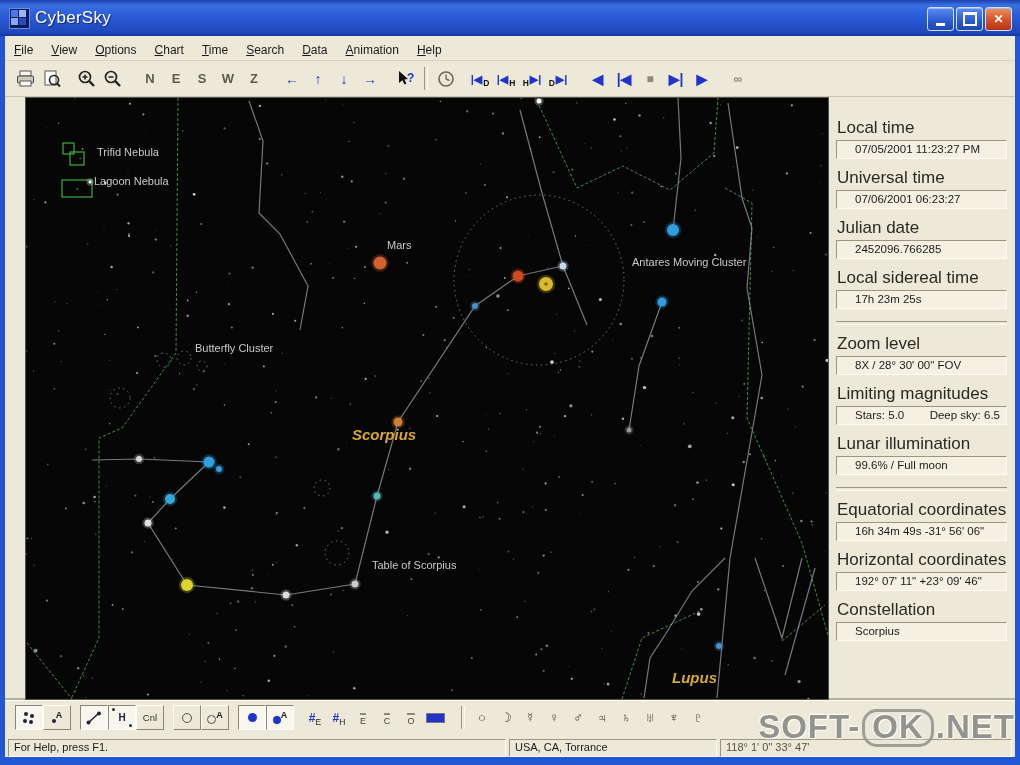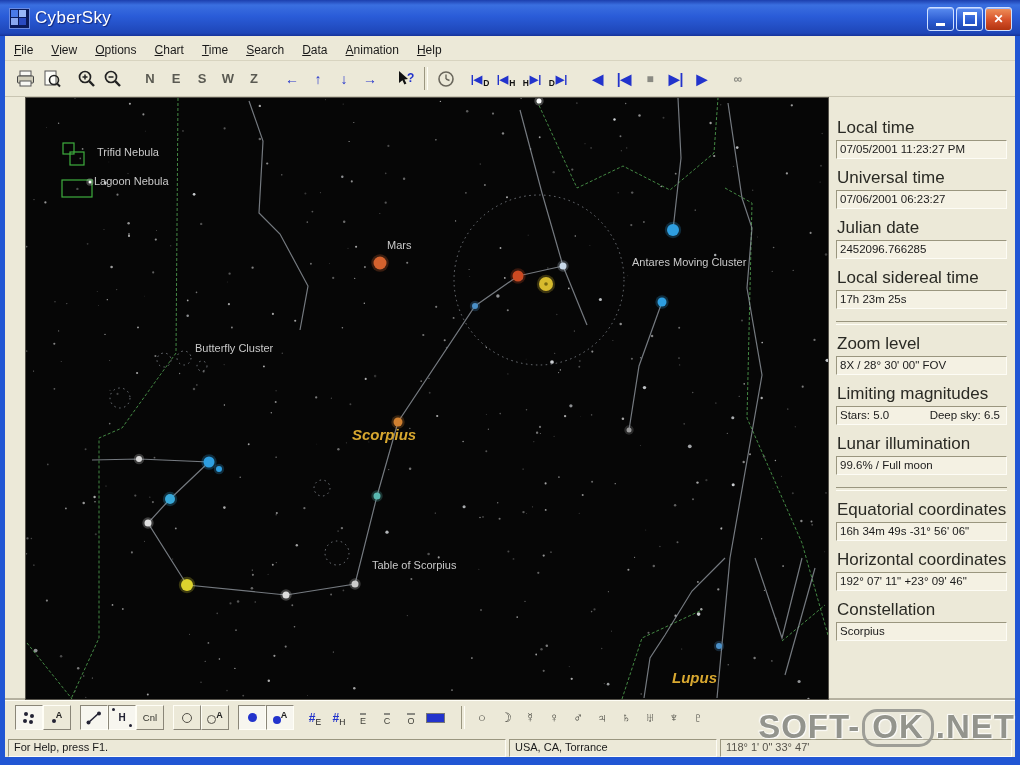--- a/index.html
+++ b/index.html
@@ -36,21 +36,21 @@
   .arrow{color:#2233cc;font-weight:bold;font-size:14px;}
   .grey{color:#8a8a82;font-weight:bold;font-size:12px;}
   .bpart{color:#2233cc;font-weight:bold;font-size:11px;line-height:10px;}
   .spart{color:#111;font-size:8.5px;position:relative;top:4px;font-weight:bold;}
   
   .main{height:603px;display:flex;}
   .chart-wrap{width:802px;height:601px;margin-left:20px;border:1px solid #55524a;background:#060606;position:relative;}
   svg text{font-family:"Liberation Sans",sans-serif;}
   .sidebar{flex:1;padding:12px 8px 0 7px;}
   .sb-label{font-size:17px;color:#2a2a24;margin:9px 0 2px 1px;}
-  .sb-value{height:17px;line-height:16px;font-size:11.5px;color:#1a1a1a;padding-left:3px;
+  .sb-value{height:17px;line-height:16px;font-size:11.5px;color:#1a1a1a;padding-left:18px;
     background:#f4f1e3;border:1px solid;border-color:#9a967f #fdfcf5 #fdfcf5 #9a967f;
     display:flex;justify-content:space-between;padding-right:6px;}
   .sb-groove{height:2px;border-top:1px solid #9a967f;border-bottom:1px solid #fffef6;margin:12px 0 2px 0;}
   
   .toolbar2{height:34px;display:flex;align-items:center;padding-left:10px;border-top:1px solid #fffef6;
     box-shadow:0 -2px 0 #b5b1a0;}
   .tb2-group{display:flex;margin-right:9px;}
   .tb2-btn{width:26px;height:23px;display:flex;align-items:center;justify-content:center;
     border:1px solid;border-color:#fffef6 #8a8678 #8a8678 #fffef6;background:#ece9d8;position:relative;}
   .tb2-btn.pressed{border-color:#8a8678 #fffef6 #fffef6 #8a8678;background:#f7f6ef;}

